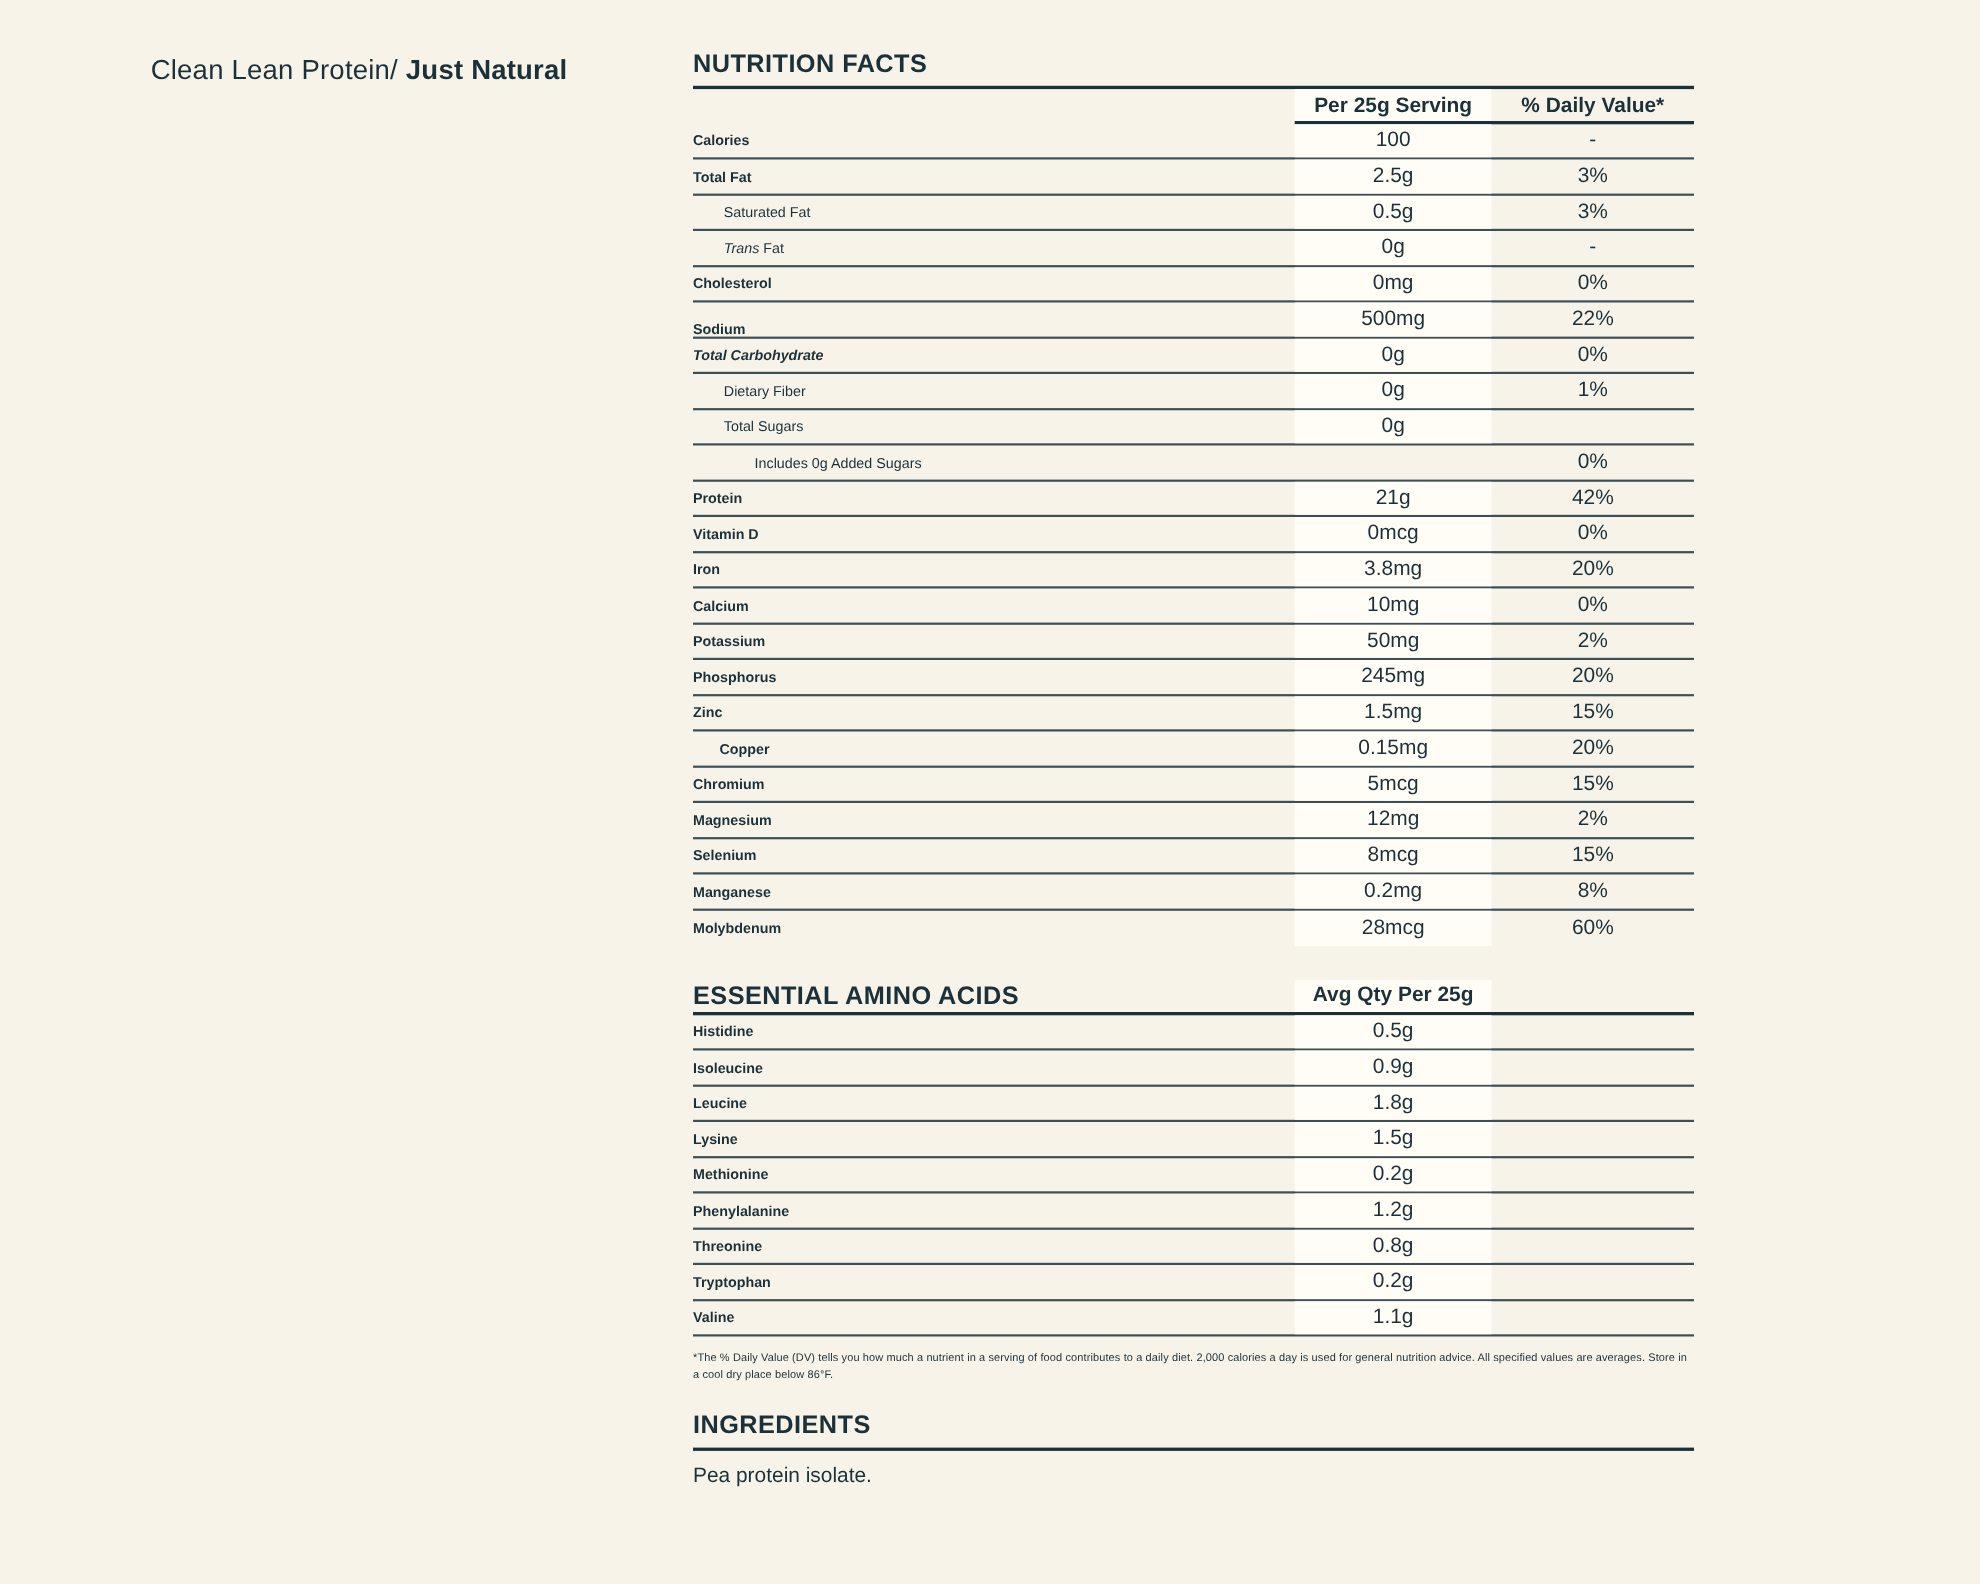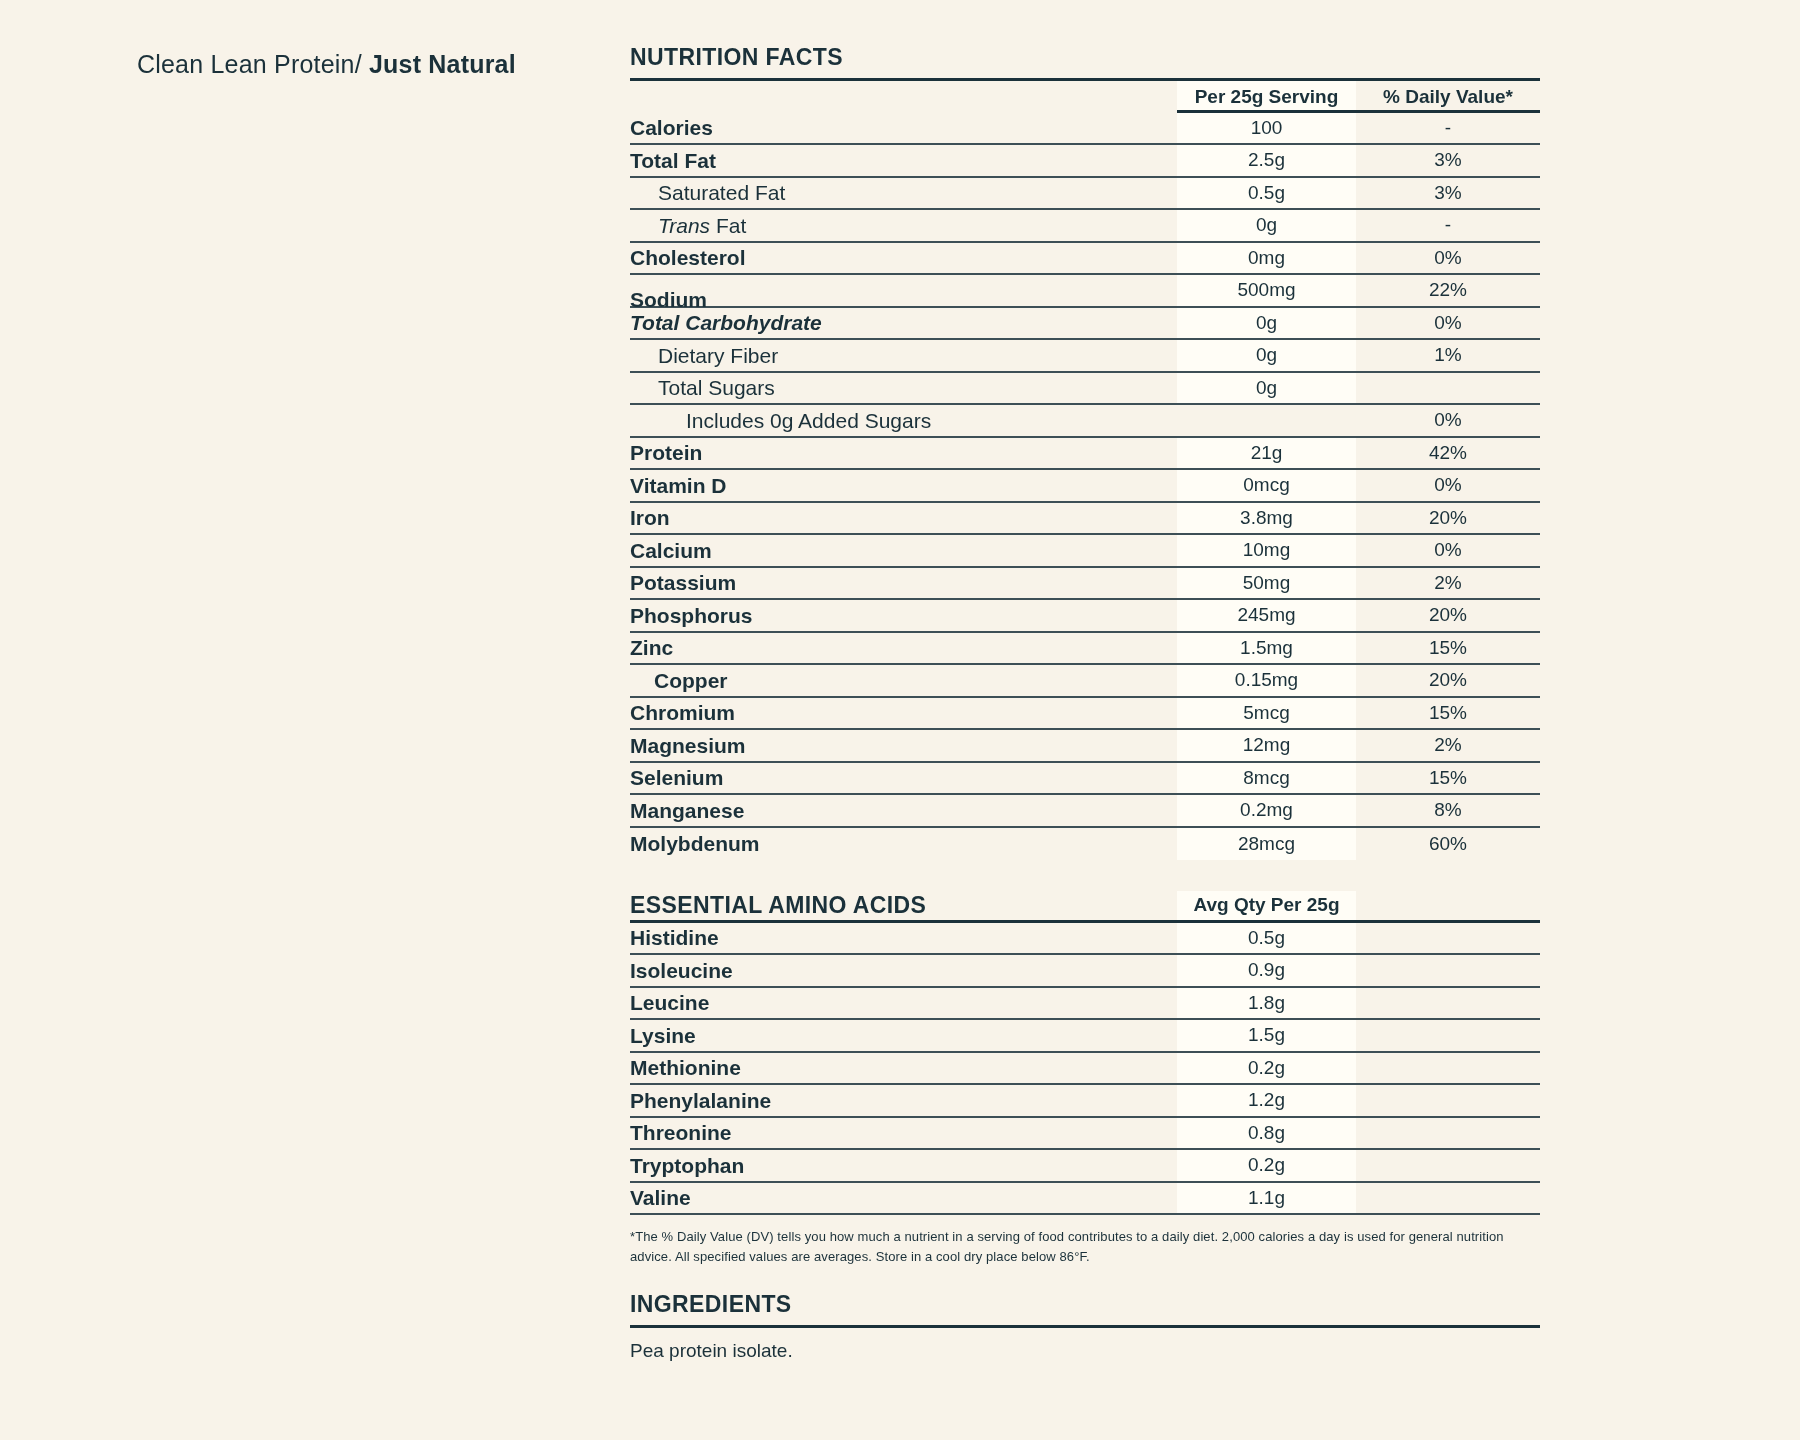--- a/index.html
+++ b/index.html
@@ -49,36 +49,36 @@
   .cell.dv{left:726px;width:184px;}
   .cell.filled{background:var(--cell);}
   .cell.hdr{font-weight:700;}
   
   .row{
     position:relative;height:32.5px;
     border-bottom:2px solid var(--line);
     display:flex;align-items:center;
   }
   .row.no-border{border-bottom:none;}
-  .row .label{font-size:21px;line-height:1;}
+  .row .label{font-size:13px;line-height:1;}
   .row.bold .label{font-weight:700;}
   .row .label i{font-style:italic;}
   
   .amino-head{
     position:relative;height:31.5px;margin-top:31px;
     border-bottom:3px solid var(--ink);
     display:flex;align-items:center;
   }
   .amino-head .ttl{
     font-size:23px;font-weight:700;letter-spacing:.4px;
   }
   
   .footnote{
     margin-top:12px;
-    font-size:13px;line-height:1.55;letter-spacing:.1px;
+    font-size:10px;line-height:1.55;letter-spacing:.1px;
   }
   .ingredients-title{margin-top:24px;}
   .ingredients-text{
     margin-top:12px;font-size:19px;
   }
 </style>
 </head>
 <body>
 
 <div class="page">

